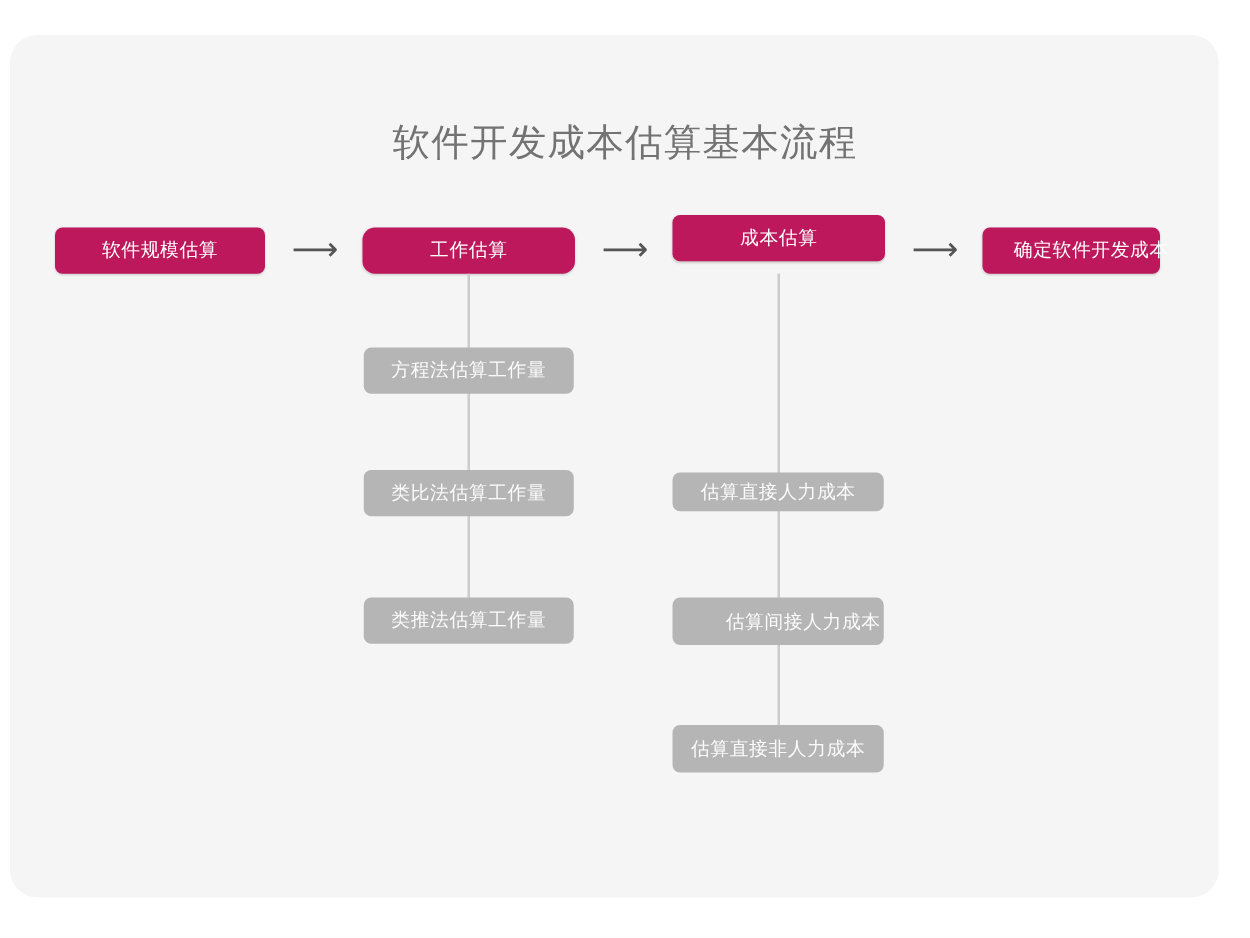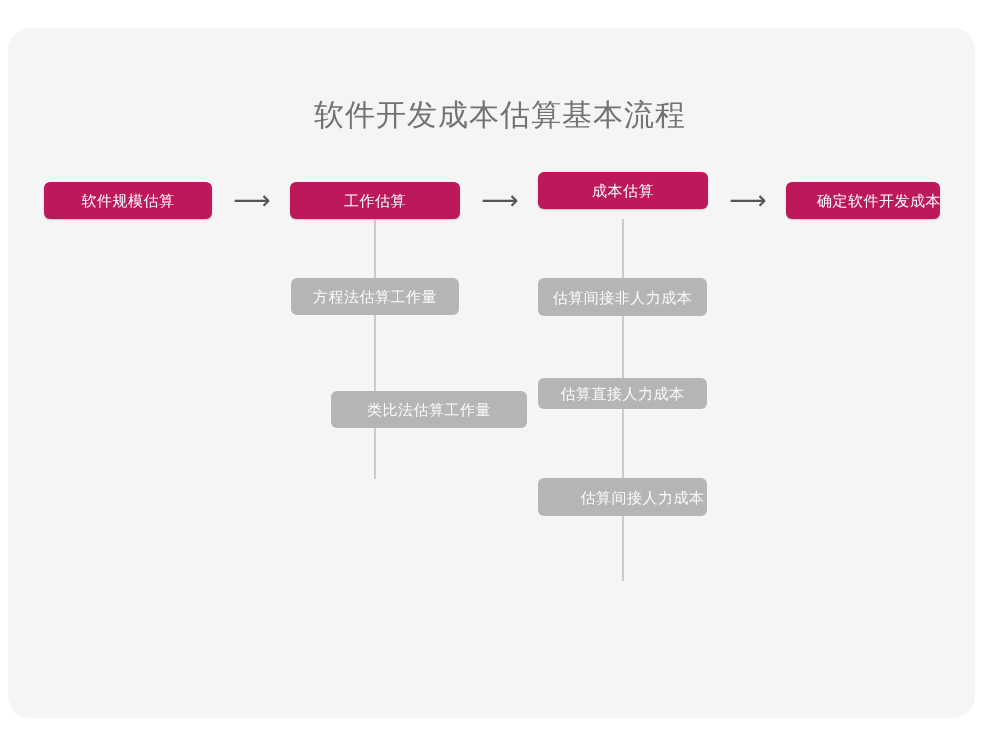--- a/index.html
+++ b/index.html
@@ -98,55 +98,58 @@
   <div id="card"></div>
 
   <div id="title">软件开发成本估算基本流程</div>
 
   <div class="node primary" style="left:44px; top:182px; width:168px; height:37px;">
     <span>软件规模估算</span>
   </div>
 
   <div class="arrow-h" style="left:226px; top:185px; width:52px;">⟶</div>
 
-  <div class="node primary" style="left:290px; top:182px; width:170px; height:37px;">
+  <div class="node primary" style="left:290px; top:182px; width:170px; height:37px;border-radius:10px;">
     <span>工作估算</span>
   </div>
 
   <div class="arrow-h" style="left:474px; top:185px; width:52px;">⟶</div>
 
   <div class="node primary" style="left:538px; top:172px; width:170px; height:37px;">
     <span>成本估算</span>
   </div>
 
   <div class="arrow-h" style="left:722px; top:185px; width:52px;">⟶</div>
 
-  <div class="node primary" style="left:786px; top:182px; width:154px; height:37px;padding-left:32px;">
+  <div class="node primary" style="left:786px; top:182px; width:142px; height:37px;padding-left:32px;">
     <span>确定软件开发成本</span>
   </div>
 
   <div class="connector-v" style="left:374px; top:219px; height:260px;"></div>
 
   <div class="node secondary" style="left:291px; top:278px; width:168px; height:37px;">
     <span>方程法估算工作量</span>
   </div>
 
-  <div class="node secondary" style="left:291px; top:391px; width:196px; height:37px;margin-left:40px;">
+  <div class="node secondary" style="left:291px; top:376px; width:168px; height:37px;">
     <span>类比法估算工作量</span>
   </div>
 
+  <div class="node secondary" style="left:291px; top:478px; width:168px; height:37px;">
+    <span>类推法估算工作量</span>
+  </div>
 
   <div class="connector-v" style="left:622px; top:219px; height:362px;"></div>
 
-  <div class="node secondary" style="left:538px; top:278px; width:169px; height:38px;">
-    <span>估算间接非人力成本</span>
-  </div>
 
   <div class="node secondary" style="left:538px; top:378px; width:169px; height:31px;">
     <span>估算直接人力成本</span>
   </div>
 
   <div class="node secondary" style="left:538px; top:478px; width:169px; height:38px;padding-left:40px;">
     <span>估算间接人力成本</span>
   </div>
 
+  <div class="node secondary" style="left:538px; top:580px; width:169px; height:38px;">
+    <span>估算直接非人力成本</span>
+  </div>
 
 </div>
 
 </body></html>

